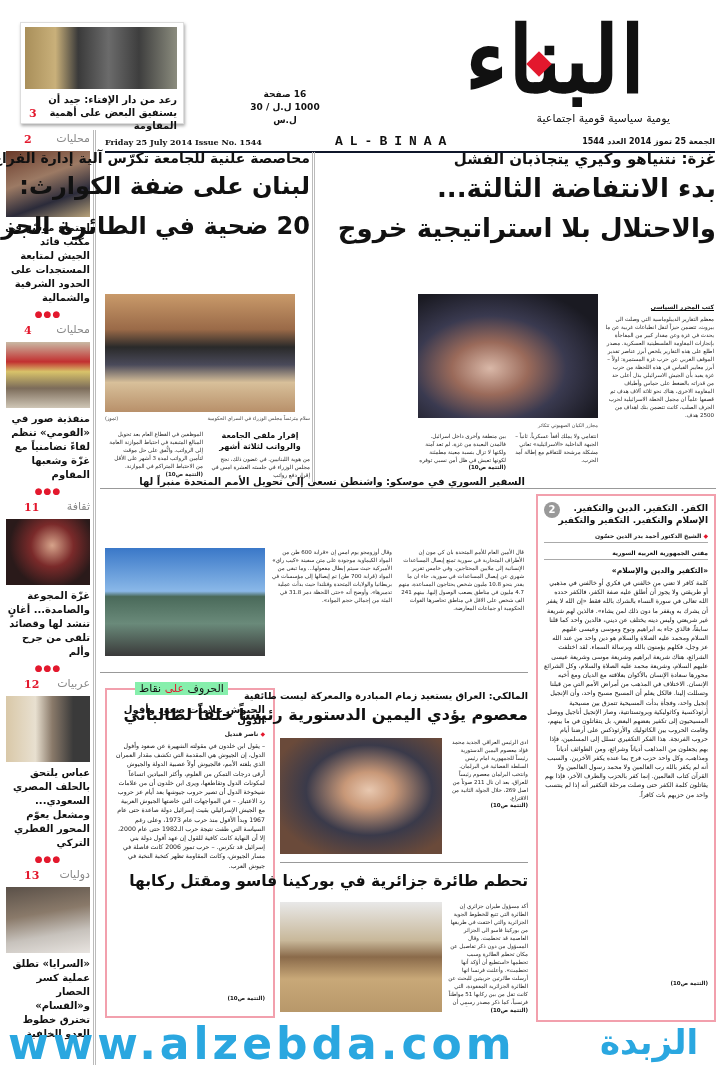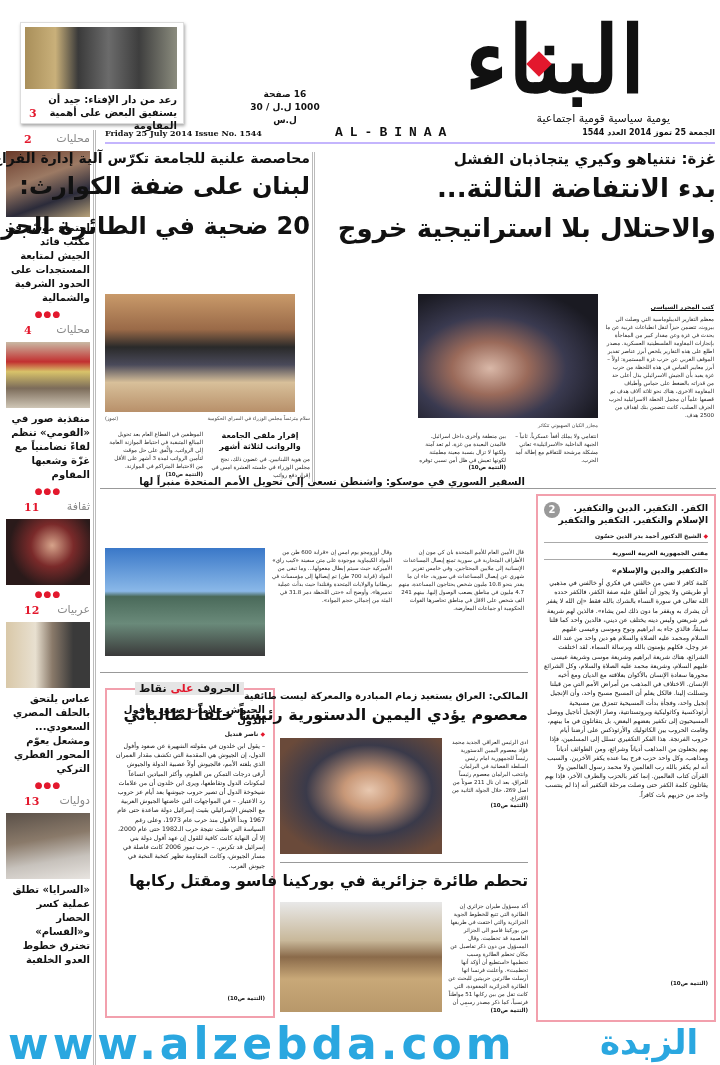--- a/index.html
+++ b/index.html
@@ -7,21 +7,21 @@
 .abs{position:absolute}
 .rtl{direction:rtl;text-align:right}
 .promo{left:20px;top:22px;width:164px;height:102px;background:#fff;box-shadow:1px 2px 3px #aaa;border:1px solid #ddd}
 .promo-img{position:absolute;left:4px;top:4px;width:152px;height:62px;background:linear-gradient(90deg,#a98f5a 0%,#c9b07a 20%,#3a3a3a 35%,#6b6b6b 55%,#3e3e3e 75%,#8b8c7e 100%)}
 .promo-txt{position:absolute;right:6px;top:70px;width:150px;font-size:10px;font-weight:bold;line-height:13px}
 .promo-pg{position:absolute;left:8px;top:84px;color:#e3182d;font-weight:bold;font-size:11px;font-family:"DejaVu Serif",serif}
 .price{left:240px;top:88px;width:90px;text-align:center;font-size:9px;font-weight:bold;line-height:13px}
 .logo{left:400px;top:10px;width:310px;height:100px;font-family:"DejaVu Serif",serif;font-size:92px;font-weight:bold;line-height:100px;text-align:center;letter-spacing:-4px}
 .logo-dot{left:530px;top:55px;width:18px;height:18px;background:#e3182d;transform:rotate(45deg)}
 .tagline{left:490px;top:112px;width:180px;font-size:11px;font-weight:normal}
-.datebar{left:105px;top:128px;width:610px;height:16px;border-bottom:2px solid #c4b5fd}
+.datebar{left:105px;top:137px;width:610px;height:16px;border-bottom:2px solid #0f172a}
 .date-en{position:absolute;left:0;top:0;font-family:"DejaVu Serif",serif;font-size:8px;font-weight:bold}
 .masthead-en{position:absolute;left:230px;top:-3px;font-family:Liberation Mono, monospace;font-size:13px;font-weight:bold;letter-spacing:7px}
 .date-ar{position:absolute;right:0;top:0;font-size:8px;font-weight:bold}
 .sidebar{left:4px;top:128px;width:88px}
 .sb-rule{left:93px;top:130px;width:3px;height:935px;border-left:1px solid #bbb;border-right:1px solid #bbb}
 .sec{position:relative;height:16px;margin-top:4px}
 .sec-name{position:absolute;right:2px;top:0;color:#888;font-size:11px}
 .sec-num{position:absolute;left:20px;top:1px;color:#e3182d;font-weight:bold;font-size:11px;font-family:"DejaVu Serif",serif}
 .sb-img{width:84px;height:66px;margin:3px 0 0 2px}
 .sb-txt{font-size:10px;font-weight:bold;line-height:14px;margin-top:4px;padding-right:2px}
@@ -80,20 +80,21 @@
     <div class="sb-img" style="background:linear-gradient(180deg,#c9b9a4,#c23030 30%,#d8c36a 45%,#7c6c5a 70%,#cfc6b6)"></div>
     <div class="sb-txt rtl">منفذية صور في «القومي» تنظم لقاءً تضامنياً مع غزّة وشعبها المقاوم</div>
     <div class="dots">●●●</div>
   </div>
   <div>
     <div class="sec">
         <span class="sec-name">ثقافة</span>
         <span class="sec-num">11</span>
       </div>
     <div class="sb-img" style="background:radial-gradient(circle at 55% 40%,#d6a38a 0,#7a2a2a 35%,#2a1a1a 70%)"></div>
+    <div class="sb-txt rtl">غزّة المجوعة والصامدة... أغانٍ تنشد لها وقصائد تلقى من جرح وألم</div>
     <div class="dots">●●●</div>
   </div>
   <div>
     <div class="sec">
         <span class="sec-name">عربيات</span>
         <span class="sec-num">12</span>
       </div>
     <div class="sb-img" style="background:linear-gradient(90deg,#d9c8a8,#e8e0d0 35%,#8a7a6a 55%,#3a3a3a 80%)"></div>
     <div class="sb-txt rtl">عباس يلتحق بالحلف المصري السعودي... ومشعل يعوّم المحور القطري التركي</div>
     <div class="dots">●●●</div>
@@ -150,21 +151,21 @@
 <div class="abs rtl" style="left:105px;top:476px;width:420px">
   <div style="font-size:10px;font-weight:bold">السفير السوري في موسكو: واشنطن تسعى إلى تحويل الأمم المتحدة منبراً لها</div>
 </div>
 <div class="abs" style="left:105px;top:548px;width:160px;height:108px;background:linear-gradient(180deg,#3a78c8 0,#8ab8e8 40%,#4a6a5a 45%,#6a8a7a 70%,#3a3a3a)"></div>
 <div class="abs body rtl" style="left:270px;top:548px;width:122px;height:108px;overflow:hidden">وقال أوزومجو يوم امس إن «قرابة 600 طن من المواد الكيماوية موجودة على متن سفينة «كيب راي» الأميركية حيث سيتم إبطال مفعولها... وما تبقى من المواد (قرابة 700 طن) تم إيصالها إلى مؤسسات في بريطانيا والولايات المتحدة وفنلندا حيث بدأت عملية تدميرها». وأوضح أنه «حتى اللحظة دمر 31.8 في المئة من إجمالي حجم المواد».</div>
 <div class="abs body rtl" style="left:398px;top:548px;width:126px;height:108px;overflow:hidden">قال الأمين العام للأمم المتحدة بان كي مون إن الأطراف المتحاربة في سورية تمنع إيصال المساعدات الإنسانية إلى ملايين المحتاجين. وفي خامس تقرير شهري عن إيصال المساعدات في سورية، جاء ان ما يقدر بنحو 10.8 مليون شخص يحتاجون المساعدة، منهم 4.7 مليون في مناطق يصعب الوصول إليها. بينهم 241 الف شخص على الاقل في مناطق تحاصرها القوات الحكومية او جماعات المعارضة.</div>
 
 <div class="abs hr" style="left:100px;top:672px;width:428px"></div>
 
 <div class="abs box" style="left:105px;top:688px;width:170px;height:330px">
-  <div style="position:absolute;top:-8px;left:28px;background:#e5e5e5;padding:0 4px;font-size:11px;font-weight:bold">
+  <div style="position:absolute;top:-8px;left:28px;background:#86efac;padding:0 4px;font-size:11px;font-weight:normal">
     <span>الحروف</span>
     <span style="color:#e3182d">على</span>
     <span>نقاط</span>
   </div>
   <div class="rtl" style="font-size:10px;font-weight:bold;margin:14px 8px 4px">الجيوش علامات صعود وأفول الدول</div>
   <div class="rtl" style="font-size:6px;font-weight:bold;margin:4px 8px"><span style="color:#e3182d">◆</span> <span>ناصر قنديل</span></div>
   <div class="rtl" style="font-size:6.2px;line-height:9.2px;margin:4px 8px;height:250px;overflow:hidden">– يقول ابن خلدون في مقولته الشهيرة عن صعود وأفول الدول، إن الجيوش هي المقدمة التي تكشف مقدار العمران الذي بلغته الأمم، فالجيوش أولاً عصبية الدولة والجيوش أرقى درجات التمكن من العلوم، وأكثر الميادين اتساعاً لمكونات الدول وتقاطعها، ويرى ابن خلدون أن من علامات شيخوخة الدول أن تصير حروب جيوشها بعد أيام عز حروب رد الاعتبار. – في المواجهات التي خاضتها الجيوش العربية مع الجيش الإسرائيلي بقيت إسرائيل دولة صاعدة حتى عام 1967 وبدأ الأفول منذ حرب عام 1973، وعلى رغم السياسة التي طفت نتيجة حرب الـ1982 حتى عام 2000، إلا أن النهاية كانت كافية للقول إن عهد أفول دولة بني إسرائيل قد تكرس. – حرب تموز 2006 كانت فاصلة في مسار الجيوش، وكانت المقاومة تظهر كتخبة النخبة في جيوش العرب.</div>
   <div class="cont rtl" style="margin:0 8px">(التتمة ص10)</div>
 </div>
 

